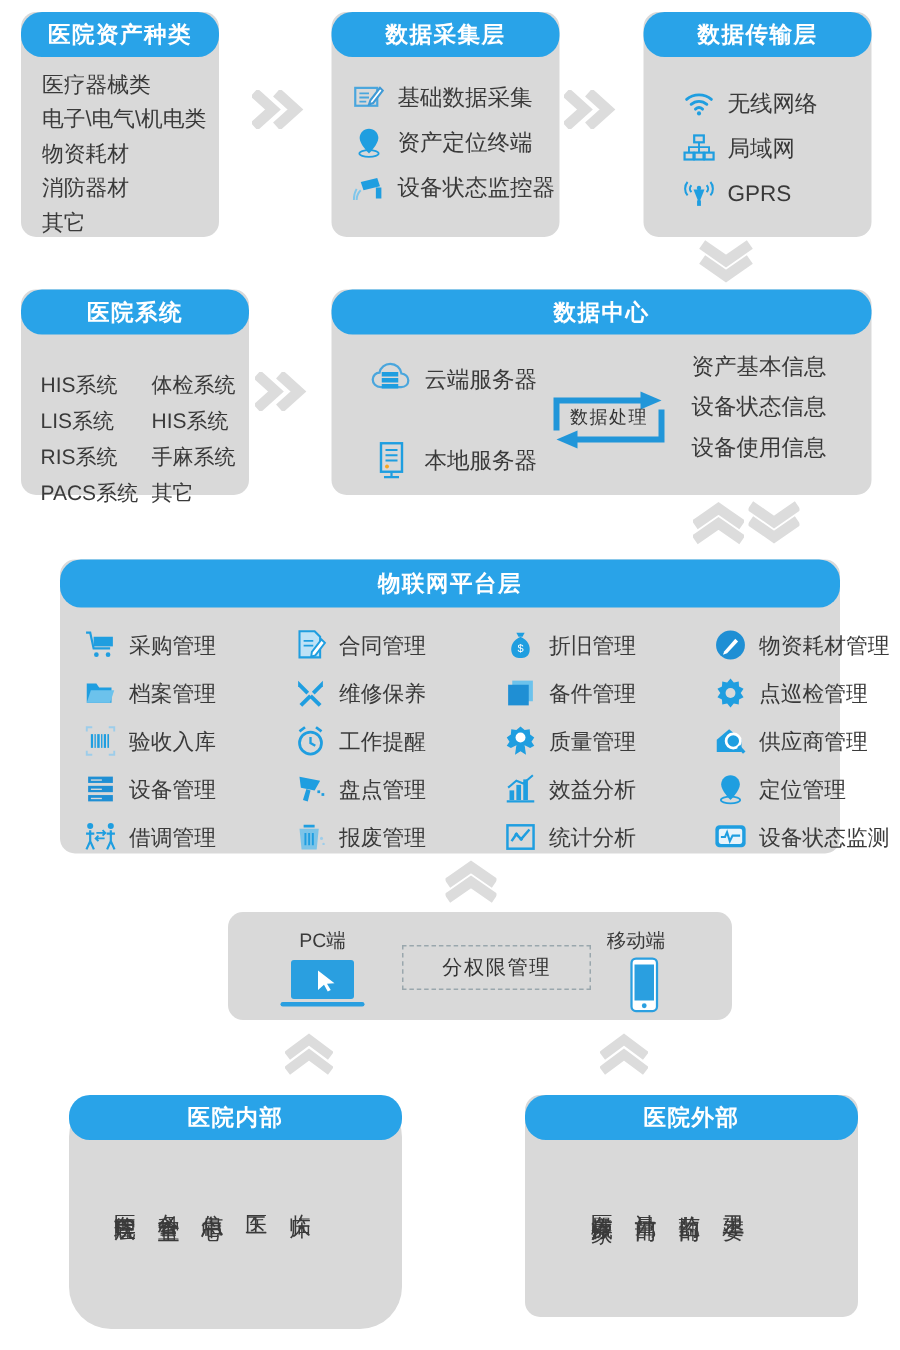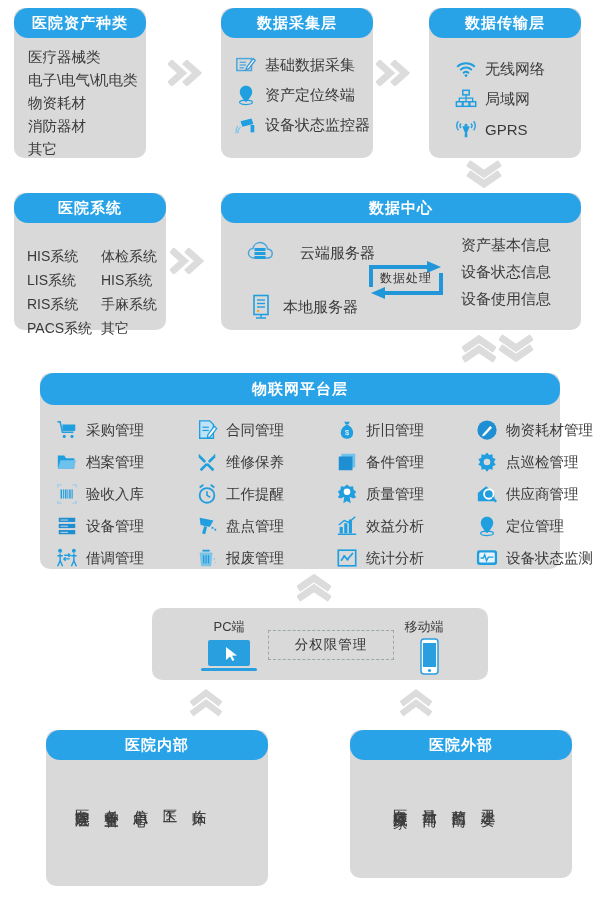--- a/index.html
+++ b/index.html
@@ -208,21 +208,21 @@
   </svg>
 </div>
 
 <div class="card" style="left:221px;top:193px;width:360px;height:137px;">
   <div class="card-head">
     <span>数据中心</span>
   </div>
   <div class="card-body">
 
     <div class="dc-left">
-      <div class="irow" style="padding-left:0;height:40px;gap:25px;">
+      <div class="irow" style="padding-left:0;height:40px;gap:8px;">
         <svg class="ico" style="width:28px;height:26px;" viewBox="0 0 28 26">
           <path d="M7 18 C3.5 18 1.5 15.6 1.5 13 C1.5 10.4 3.6 8.4 6 8.4 C6.6 5 9.6 2.6 13.2 2.6 C17 2.6 20.2 5.4 20.6 9 C23.3 9.3 25.2 11.3 25.2 13.6 C25.2 16.2 23.2 18 20.4 18 Z" fill="none" stroke="#4aa6dd" stroke-width="1.5"></path>
           <rect x="7.5" y="8" width="11" height="3" fill="#1f9ee0"></rect>
           <rect x="7.5" y="12" width="11" height="3" fill="#1f9ee0"></rect>
           <rect x="7.5" y="16" width="11" height="3" fill="#1f9ee0"></rect>
         </svg>
         <span class="lbl">云端服务器</span>
       </div>
       <div class="irow" style="padding-left:4px;height:40px;gap:12px;margin-top:14px;">
         <svg class="ico" style="width:20px;height:26px;" viewBox="0 0 20 26">
@@ -468,21 +468,21 @@
 </div>
 
 <div class="chev" style="left:297px;top:572px;">
   <svg width="34" height="32" viewBox="0 0 34 32">
     <path d="M4 15 L17 6 L30 15" fill="none" stroke="#dcdcdc" stroke-width="7" stroke-linecap="square"></path>
     <path d="M4 25 L17 16 L30 25" fill="none" stroke="#dcdcdc" stroke-width="7" stroke-linecap="square"></path>
   </svg>
 </div>
 
 <div class="term">
-  <div class="term-item" style="left:48px;top:10px;">
+  <div class="term-item" style="left:34px;top:10px;">
     <div class="t-lbl">PC端</div>
     <svg width="58" height="36" viewBox="0 0 58 36">
       <rect x="8" y="2" width="42" height="26" rx="2" fill="#2a9fe0"></rect>
       <path d="M26 9 L26 22 L30 18.5 L32.5 23 L34.5 22 L32 17.8 L37 17.5 Z" fill="#ffffff"></path>
       <rect x="1" y="30" width="56" height="3" rx="1.5" fill="#2a9fe0"></rect>
     </svg>
   </div>
 
   <div class="perm-box">
     <span>分权限管理</span>
@@ -504,21 +504,21 @@
     <path d="M4 24 L16 15 L28 24" fill="none" stroke="#dcdcdc" stroke-width="6.5" stroke-linecap="square"></path>
   </svg>
 </div>
 <div class="chev" style="left:400px;top:688px;">
   <svg width="32" height="30" viewBox="0 0 32 30">
     <path d="M4 14 L16 5 L28 14" fill="none" stroke="#dcdcdc" stroke-width="6.5" stroke-linecap="square"></path>
     <path d="M4 24 L16 15 L28 24" fill="none" stroke="#dcdcdc" stroke-width="6.5" stroke-linecap="square"></path>
   </svg>
 </div>
 
-<div class="card" style="left:46px;top:730px;width:222px;height:156px;">
+<div class="card" style="left:46px;top:730px;width:222px;height:156px;border-radius:28px;">
   <div class="card-head" style="height:30px;">
     <span>医院内部</span>
   </div>
   <div class="card-body">
     <div class="vwrap">
       <div class="vtext">临床</div>
       <div class="vtext">医工</div>
       <div class="vtext">信息中心</div>
       <div class="vtext">各科室主管</div>
       <div class="vtext">医院管理层</div>

